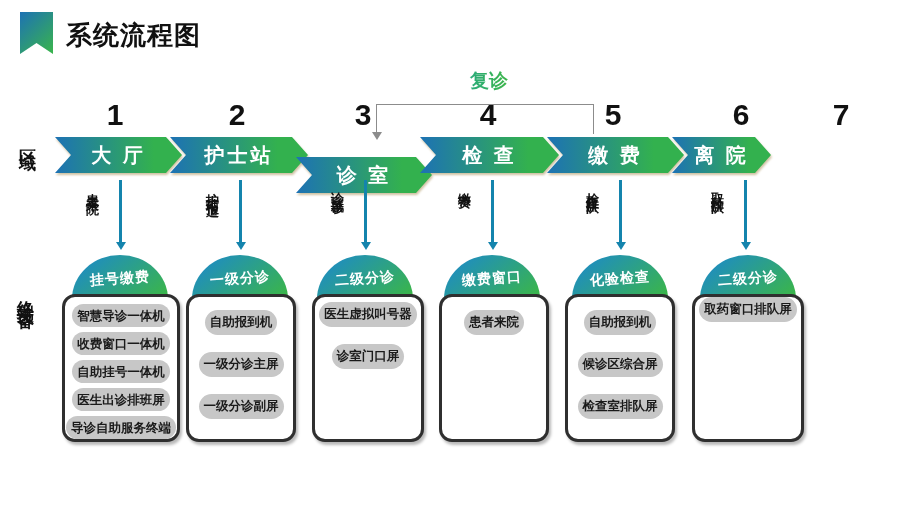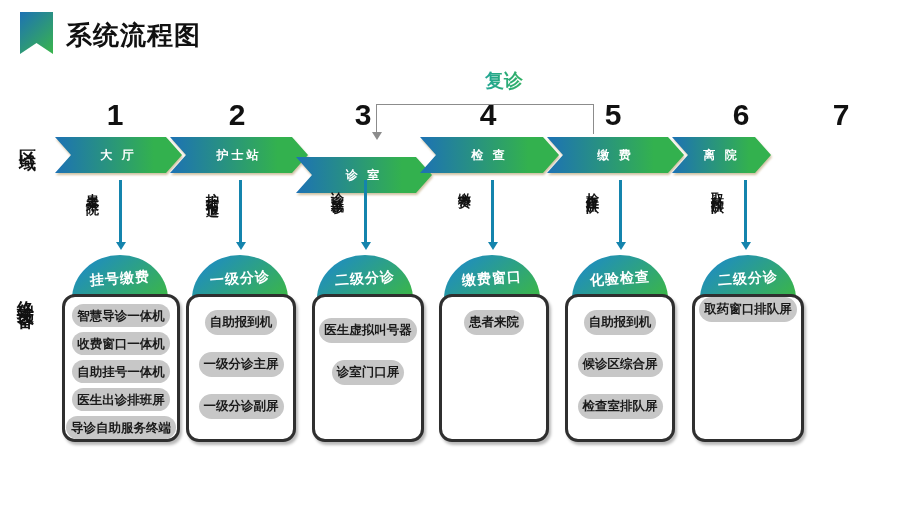--- a/index.html
+++ b/index.html
@@ -21,42 +21,42 @@
   }
   .page-title{position:absolute;left:66px;top:18px;font-size:26px;font-weight:bold;color:#111;letter-spacing:1px;}
 
   
   .vside{position:absolute;writing-mode:vertical-rl;text-orientation:upright;
     font-weight:bold;color:#111;font-size:17px;letter-spacing:4px;}
   .label-area{left:16px;top:136px;}
   .label-terminal{left:14px;top:286px;}
 
   
-  .revisit-label{position:absolute;left:464px;top:68px;width:80px;text-align:center;
+  .revisit-label{position:absolute;left:428px;top:68px;width:80px;text-align:right;
     font-size:19px;font-weight:bold;
     background:linear-gradient(90deg,var(--revisit-text-start),var(--revisit-text-end));
     -webkit-background-clip:text;background-clip:text;color:transparent;}
   .revisit-connector{position:absolute;left:376px;top:104px;width:216px;height:29px;
     border-top:1.5px solid var(--bracket);border-left:1.5px solid var(--bracket);border-right:1.5px solid var(--bracket);}
   .revisit-arrowhead{position:absolute;left:372px;top:132px;width:0;height:0;
     border-left:5px solid transparent;border-right:5px solid transparent;border-top:8px solid var(--bracket);}
 
   
   .stage-num{position:absolute;top:98px;width:44px;text-align:center;
     font-size:30px;font-weight:bold;color:#111;}
 
   
   .chevrons{position:absolute;left:55px;top:137px;height:36px;display:flex;}
   .chev{height:36px;position:relative;
     background:linear-gradient(90deg,var(--chevron-gradient-start),var(--chevron-gradient-end) 78%);
     clip-path:polygon(0 0,calc(100% - 16px) 0,100% 50%,calc(100% - 16px) 100%,0 100%,16px 50%);
     display:flex;align-items:center;justify-content:center;
   }
   .chev-wrap{filter:drop-shadow(1px 2px 1px rgba(150,120,50,0.45));height:36px;}
-  .chev-label{color:#fff;font-size:12px;font-weight:bold;letter-spacing:3px;white-space:nowrap;}
+  .chev-label{color:#fff;font-size:20px;font-weight:bold;letter-spacing:3px;white-space:nowrap;}
 
   
   .flow-label{position:absolute;top:182px;writing-mode:vertical-rl;text-orientation:upright;
     font-size:13px;font-weight:bold;color:#111;letter-spacing:3px;line-height:16px;}
   .down-arrow{position:absolute;top:180px;width:3px;height:62px;background:var(--flow-arrow);}
   .down-arrow::after{content:"";position:absolute;left:-3.5px;bottom:-8px;width:0;height:0;
     border-left:5px solid transparent;border-right:5px solid transparent;border-top:8px solid var(--flow-arrow);}
 
   
   .badge{position:absolute;top:255px;width:96px;height:88px;border-radius:50%;z-index:1;
@@ -149,21 +149,21 @@
         <div class="pill">收费窗口一体机</div>
         <div class="pill">自助挂号一体机</div>
         <div class="pill">医生出诊排班屏</div>
         <div class="pill">导诊自助服务终端</div>
       </div>
       <div class="card" style="left: 186px; width: 110px; padding-top: 13px; gap: 17px;">
         <div class="pill">自助报到机</div>
         <div class="pill">一级分诊主屏</div>
         <div class="pill">一级分诊副屏</div>
       </div>
-      <div class="card" style="left: 312px; width: 112px; padding-top: 21px; gap: 17px;">
+      <div class="card" style="left: 312px; width: 112px; padding-top: 5px; gap: 17px;">
         <div class="pill">医生虚拟叫号器</div>
         <div class="pill">诊室门口屏</div>
       </div>
       <div class="card" style="left: 439px; width: 110px; padding-top: 13px; gap: 17px;">
         <div class="pill">患者来院</div>
       </div>
       <div class="card" style="left: 565px; width: 110px; padding-top: 13px; gap: 17px;">
         <div class="pill">自助报到机</div>
         <div class="pill">候诊区综合屏</div>
         <div class="pill">检查室排队屏</div>

